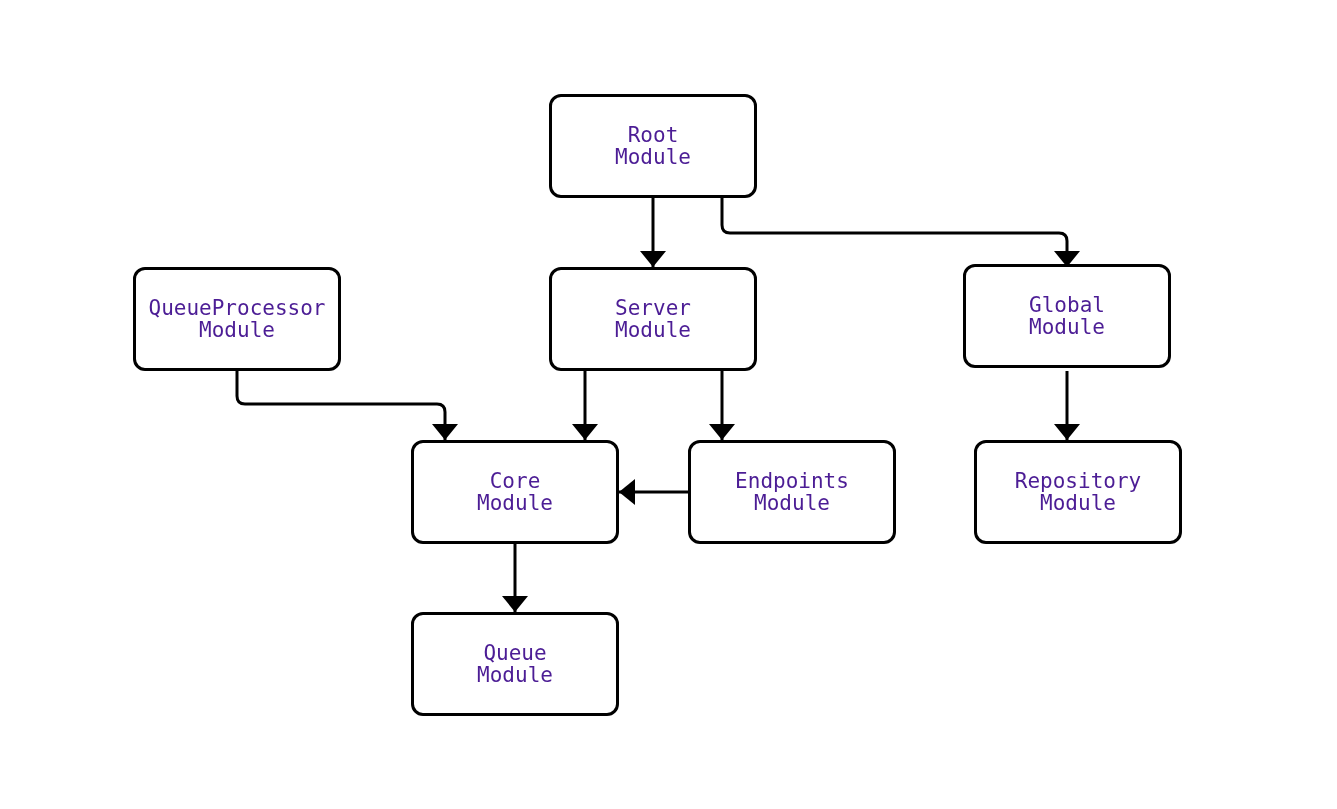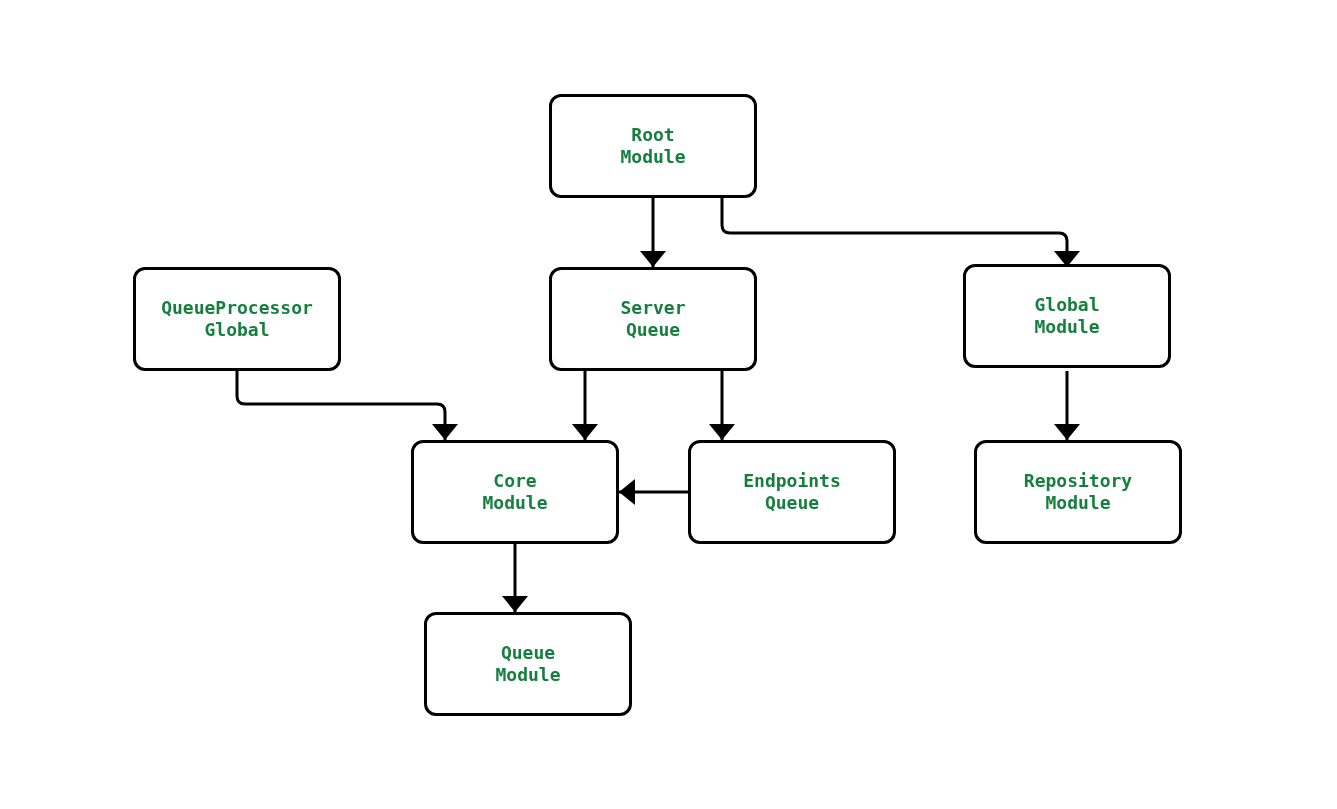--- a/index.html
+++ b/index.html
@@ -28,35 +28,35 @@
     height: 104px;
     background: #ffffff;
     border: 3.5px solid #000000;
     border-radius: 12px;
     display: flex;
     align-items: center;
     justify-content: center;
     text-align: center;
   }
   .node .label {
-    font-weight: bold;
-    font-size: 18px;
+    font-weight: normal;
+    font-size: 21px;
     line-height: 22px;
-    color: #15803d;
+    color: #4c1d95;
     white-space: pre-line;
     letter-spacing: 0px;
   }
   #n-root           { left: 549px; top: 94px;  }
   #n-queueprocessor { left: 133px; top: 267px; }
   #n-server         { left: 549px; top: 267px; }
   #n-global         { left: 963px; top: 264px; }
   #n-core           { left: 411px; top: 440px; }
   #n-endpoints      { left: 688px; top: 440px; }
   #n-repository     { left: 974px; top: 440px; }
-  #n-queue          { left: 424px; top: 612px; }
+  #n-queue          { left: 411px; top: 612px; }
   .edge {
     fill: none;
     stroke-width: 3px;
   }
 </style>
 </head>
 <body>
 
 <div class="canvas">
 
@@ -84,41 +84,41 @@
     <path class="edge" d="M515,543 L515,612" marker-end="url(#arrowhead)" stroke="#000000"></path>
   </svg>
 
   <div class="node" id="n-root">
     <span class="label">Root
 Module</span>
   </div>
 
   <div class="node" id="n-queueprocessor">
     <span class="label">QueueProcessor
-Global</span>
+Module</span>
   </div>
 
   <div class="node" id="n-server">
     <span class="label">Server
-Queue</span>
+Module</span>
   </div>
 
   <div class="node" id="n-global">
     <span class="label">Global
 Module</span>
   </div>
 
   <div class="node" id="n-core">
     <span class="label">Core
 Module</span>
   </div>
 
   <div class="node" id="n-endpoints">
     <span class="label">Endpoints
-Queue</span>
+Module</span>
   </div>
 
   <div class="node" id="n-repository">
     <span class="label">Repository
 Module</span>
   </div>
 
   <div class="node" id="n-queue">
     <span class="label">Queue
 Module</span>

